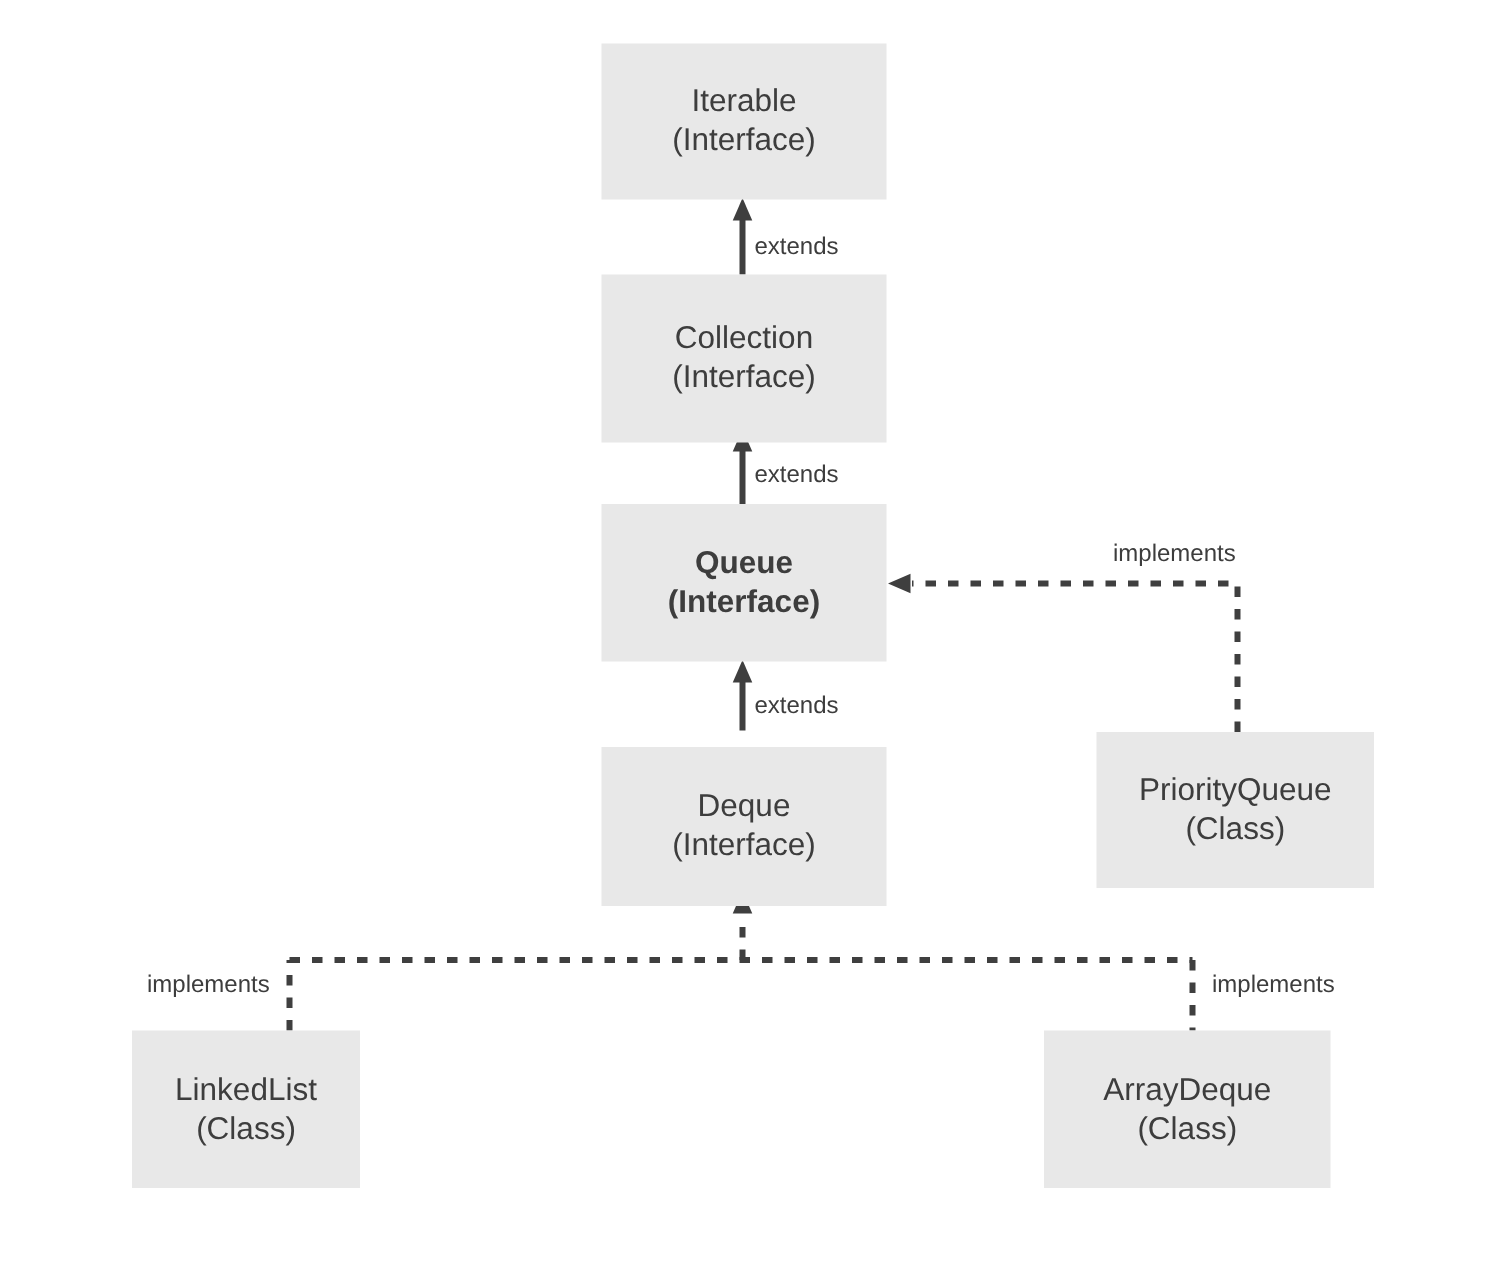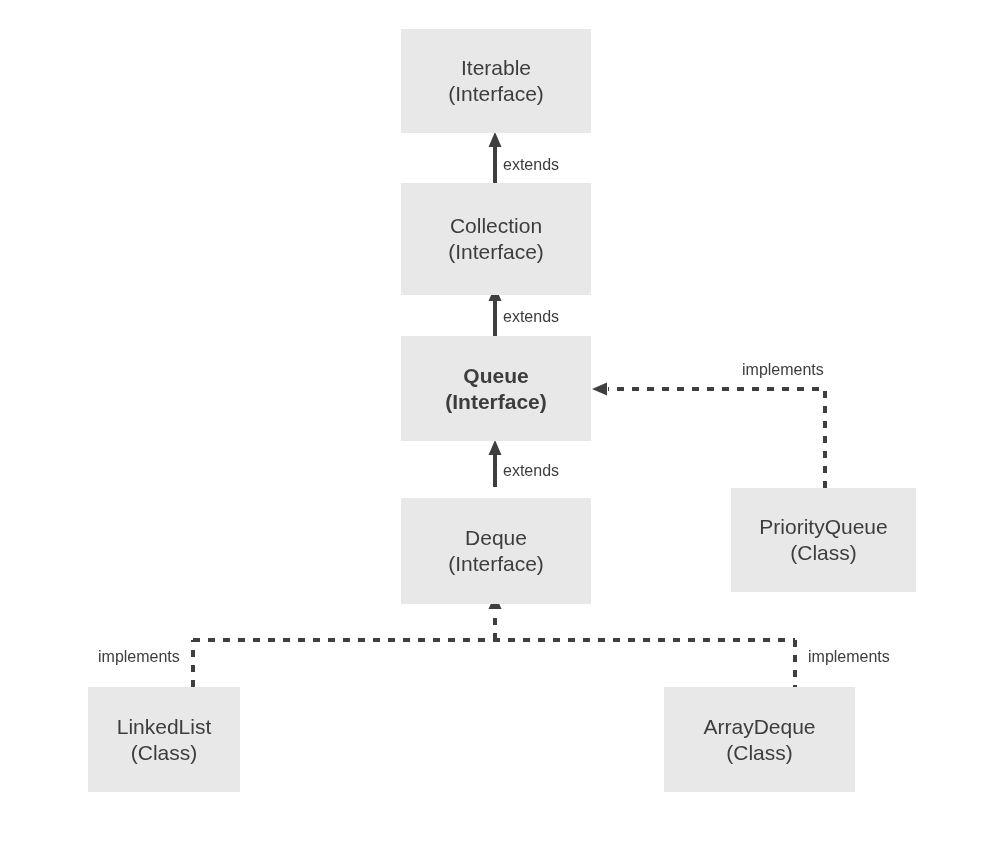--- a/index.html
+++ b/index.html
@@ -46,21 +46,21 @@
     line-height: 16px;
     white-space: nowrap;
   }
   
   .n-iterable      { left: 401px; top:  29px; width: 190px; height: 104px; }
   .n-collection    { left: 401px; top: 183px; width: 190px; height: 112px; }
   .n-queue         { left: 401px; top: 336px; width: 190px; height: 105px; font-weight: bold; }
   .n-deque         { left: 401px; top: 498px; width: 190px; height: 106px; }
   .n-priorityqueue { left: 731px; top: 488px; width: 185px; height: 104px; }
   .n-linkedlist    { left:  88px; top: 687px; width: 152px; height: 105px; }
-  .n-arraydeque    { left: 664px; top: 687px; width: 191px; height: 105px; }
+  .n-arraydeque    { left: 696px; top: 687px; width: 191px; height: 105px; }
   
   .l-extends-0    { left: 503px; top: 157px; }
   .l-extends-1    { left: 503px; top: 309px; }
   .l-extends-2    { left: 503px; top: 463px; }
   .l-implements-3 { left: 742px; top: 362px; }
   .l-implements-4 { left:  98px; top: 649px; }
   .l-implements-5 { left: 808px; top: 649px; }
 </style>
 </head>
 <body>

